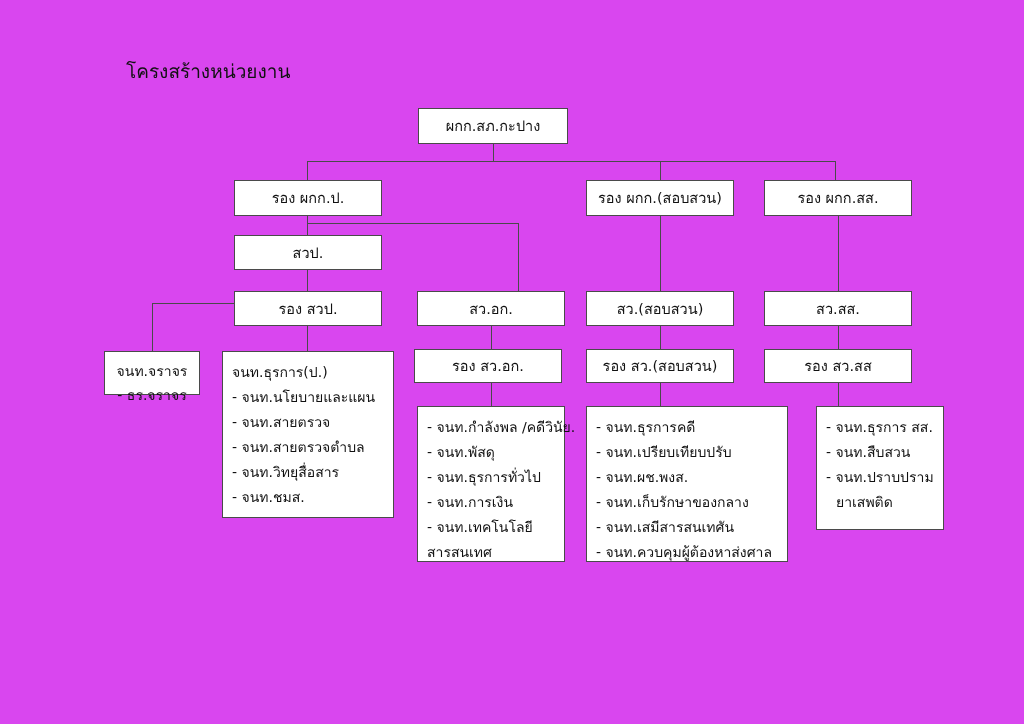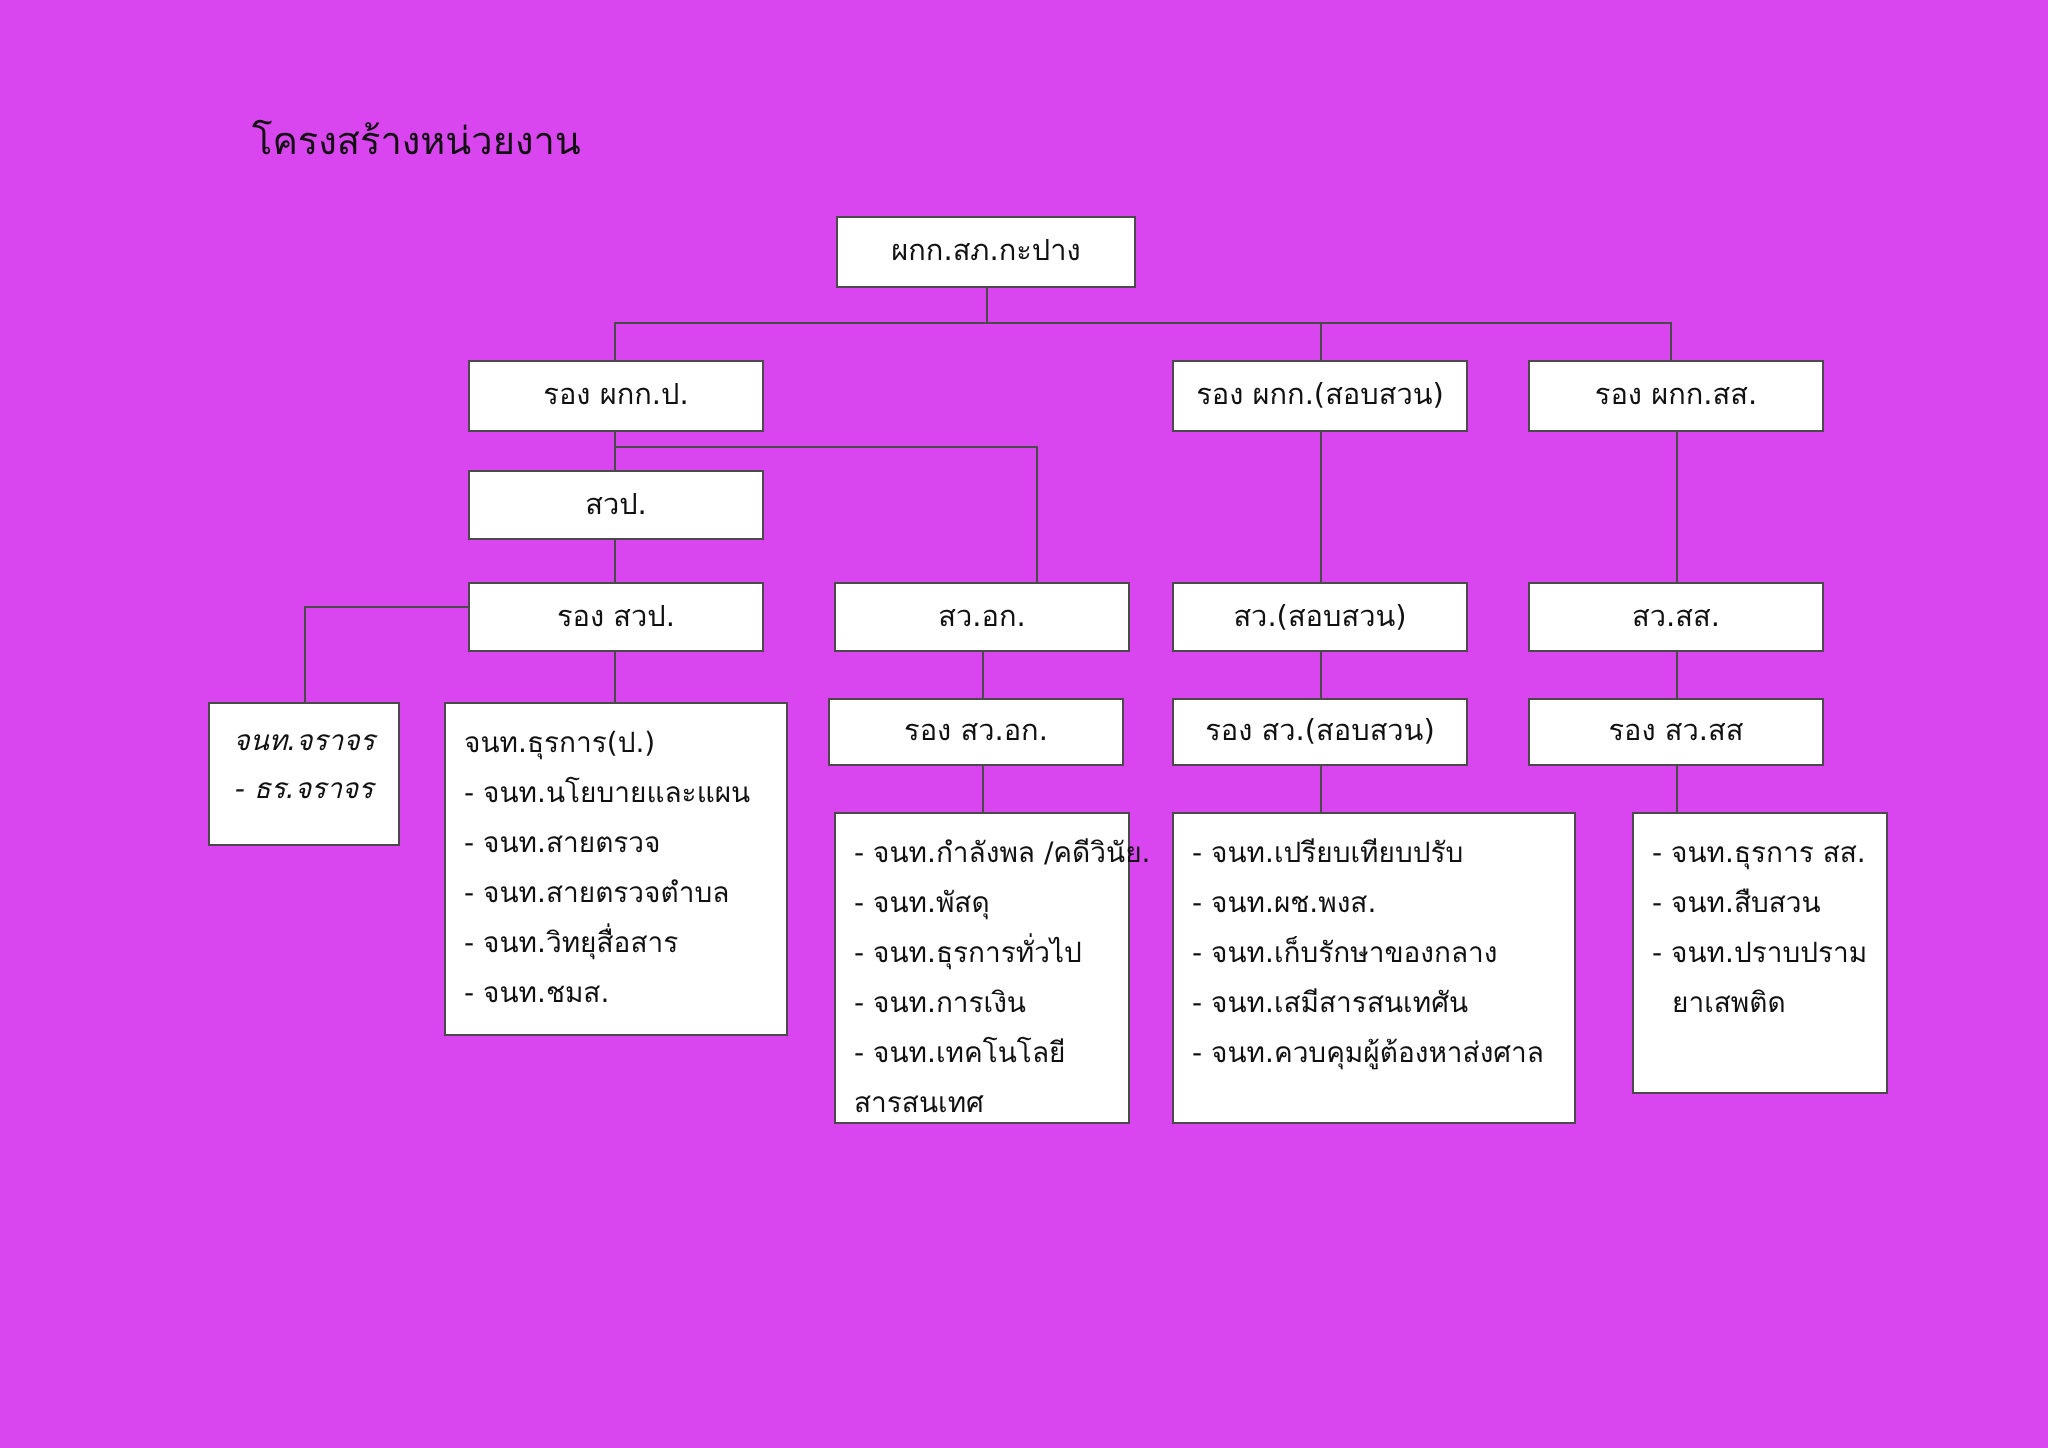--- a/index.html
+++ b/index.html
@@ -164,21 +164,21 @@
   </div>
 
   <div class="node" style="left:586px; top:349px; width:148px; height:34px;">
     <span class="node-label">รอง สว.(สอบสวน)</span>
   </div>
 
   <div class="node" style="left:764px; top:349px; width:148px; height:34px;">
     <span class="node-label">รอง สว.สส</span>
   </div>
 
-  <div class="listbox centered-small" style="left:104px; top:351px; width:96px; height:72px;font-style:italic;">
+  <div class="listbox centered-small" style="left:104px; top:351px; width:96px; height:44px;">
     <span class="li">จนท.จราจร</span>
     <span class="li">- ธร.จราจร</span>
   </div>
 
   <div class="listbox" style="left:222px; top:351px; width:172px; height:167px;">
     <span class="li">จนท.ธุรการ(ป.)</span>
     <span class="li">- จนท.นโยบายและแผน</span>
     <span class="li">- จนท.สายตรวจ</span>
     <span class="li">- จนท.สายตรวจตำบล</span>
     <span class="li">- จนท.วิทยุสื่อสาร</span>
@@ -188,27 +188,28 @@
   <div class="listbox" style="left:417px; top:406px; width:148px; height:156px;">
     <span class="li">- จนท.กำลังพล /คดีวินัย.</span>
     <span class="li">- จนท.พัสดุ</span>
     <span class="li">- จนท.ธุรการทั่วไป</span>
     <span class="li">- จนท.การเงิน</span>
     <span class="li">- จนท.เทคโนโลยี</span>
     <span class="li">สารสนเทศ</span>
   </div>
 
   <div class="listbox" style="left:586px; top:406px; width:202px; height:156px;">
+    <span class="li">- จนท.ธุรการคดี</span>
     <span class="li">- จนท.เปรียบเทียบปรับ</span>
     <span class="li">- จนท.ผช.พงส.</span>
     <span class="li">- จนท.เก็บรักษาของกลาง</span>
     <span class="li">- จนท.เสมีสารสนเทศัน</span>
     <span class="li">- จนท.ควบคุมผู้ต้องหาส่งศาล</span>
   </div>
 
-  <div class="listbox" style="left:816px; top:406px; width:128px; height:141px;">
+  <div class="listbox" style="left:816px; top:406px; width:128px; height:124px;">
     <span class="li">- จนท.ธุรการ สส.</span>
     <span class="li">- จนท.สืบสวน</span>
     <span class="li">- จนท.ปราบปราม</span>
     <span class="li" style="padding-left:10px;">ยาเสพติด</span>
   </div>
 
 </div>
 
 </body></html>

